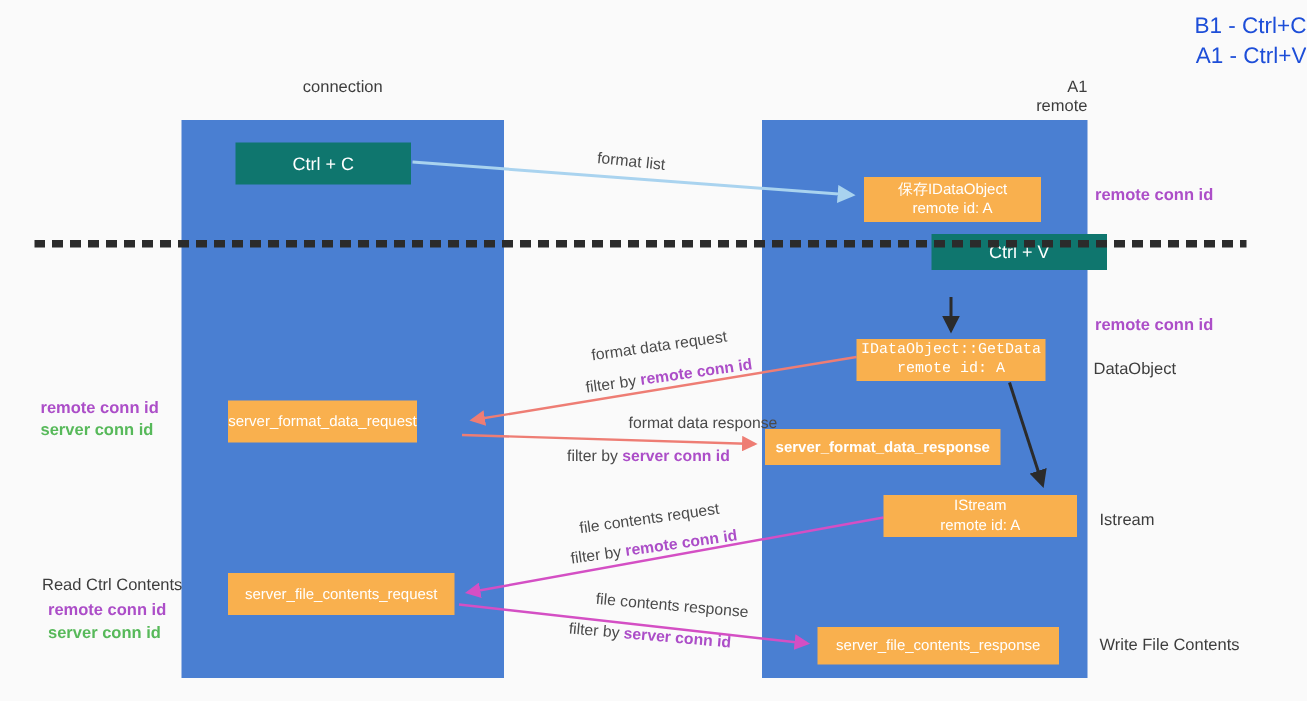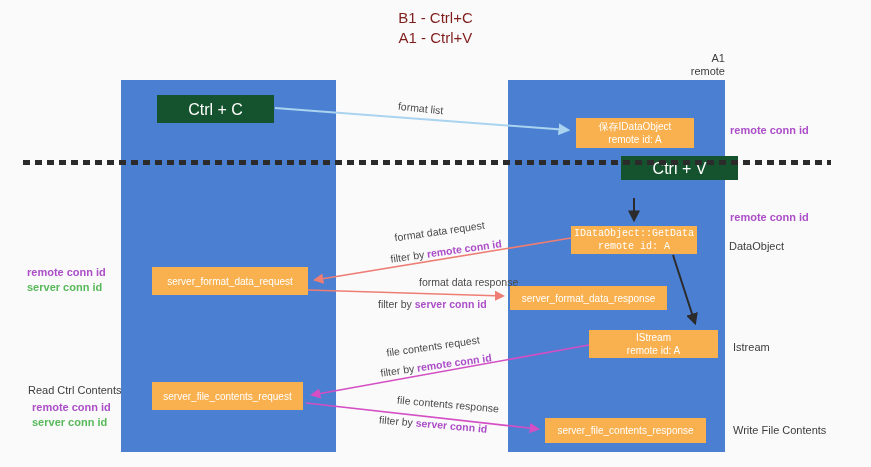--- a/index.html
+++ b/index.html
@@ -8,24 +8,24 @@
   .canvas {
     position: relative;
     width: 871px;
     height: 467px;
     background: #fafafa;
     overflow: hidden;
   }
   .title {
     position: absolute;
     top: 8px; left: 0; width: 871px;
-    text-align: center;
+    text-align: right;
     font-size: 15px;
     line-height: 20px;
-    color: #7f1d1d;
+    color: #1d4ed8;
     z-index: 4;
   }
   .col-header {
     position: absolute;
     text-align: center;
     font-size: 11px;
     line-height: 13px;
     color: #3d3d3d;
     z-index: 4;
   }
@@ -57,21 +57,21 @@
     position: absolute;
     display: flex;
     flex-direction: column;
     align-items: center;
     justify-content: center;
     color: #ffffff;
     text-align: center;
     z-index: 3;
     line-height: 13px;
   }
-  .node.green  { background: #14532d; font-size: 16px; }
+  .node.green  { background: #0f766e; font-size: 12px; }
   .node.orange { background: #f9b04e; font-size: 10px; }
   .lbl {
     position: absolute;
     z-index: 3;
     font-size: 11px;
     color: #3d3d3d;
     white-space: nowrap;
   }
   .lbl.purple { color: #ac4ec8; font-weight: bold; }
   .lbl.green  { color: #57b95a; font-weight: bold; }
@@ -91,20 +91,21 @@
 <body>
 
 <div class="canvas">
 
   <div class="title">
     <div>B1 - Ctrl+C</div>
     <div>A1 - Ctrl+V</div>
   </div>
 
   <div class="col-header left">
+    <div>connection</div>
   </div>
   <div class="col-header right">
     <div>A1</div>
     <div>remote</div>
   </div>
 
   <div class="column left"></div>
   <div class="column right"></div>
 
   <div class="divider"></div>
@@ -144,25 +145,25 @@
 
   <div class="node green" style="left:576px; top:156px; width:117px; height:24px;margin-left:45px;">
     <span>Ctrl + V</span>
   </div>
 
   <div class="node orange" style="left:571px; top:226px; width:126px; height:28px;font-family:Liberation Mono, monospace;">
     <span>IDataObject::GetData</span>
     <span>remote id: A</span>
   </div>
 
-  <div class="node orange" style="left:152px; top:267px; width:156px; height:28px;">
+  <div class="node orange" style="left:152px; top:267px; width:126px; height:28px;">
     <span>server_format_data_request</span>
   </div>
 
-  <div class="node orange" style="left:510px; top:286px; width:157px; height:24px;">
+  <div class="node orange" style="left:510px; top:286px; width:157px; height:24px;font-weight:bold;">
     <span>server_format_data_response</span>
   </div>
 
   <div class="node orange" style="left:589px; top:330px; width:129px; height:28px;">
     <span>IStream</span>
     <span>remote id: A</span>
   </div>
 
   <div class="node orange" style="left:152px; top:382px; width:151px; height:28px;">
     <span>server_file_contents_request</span>

